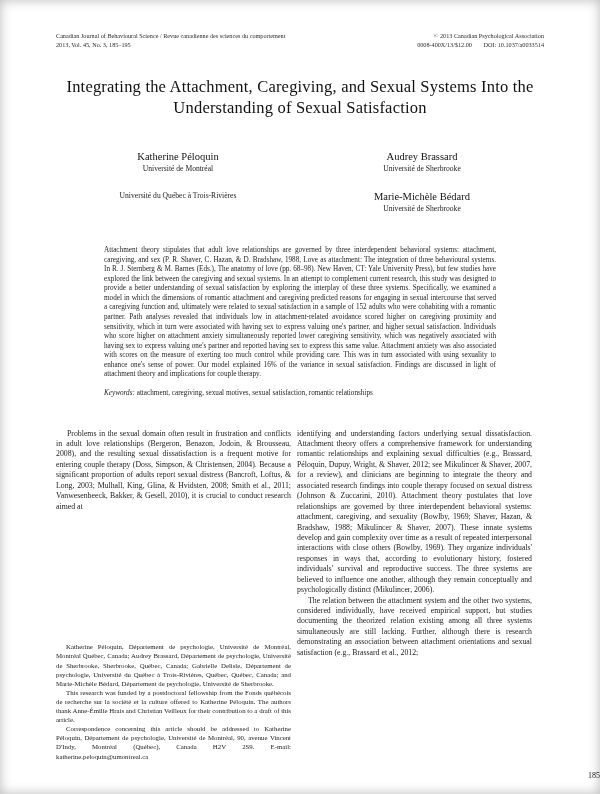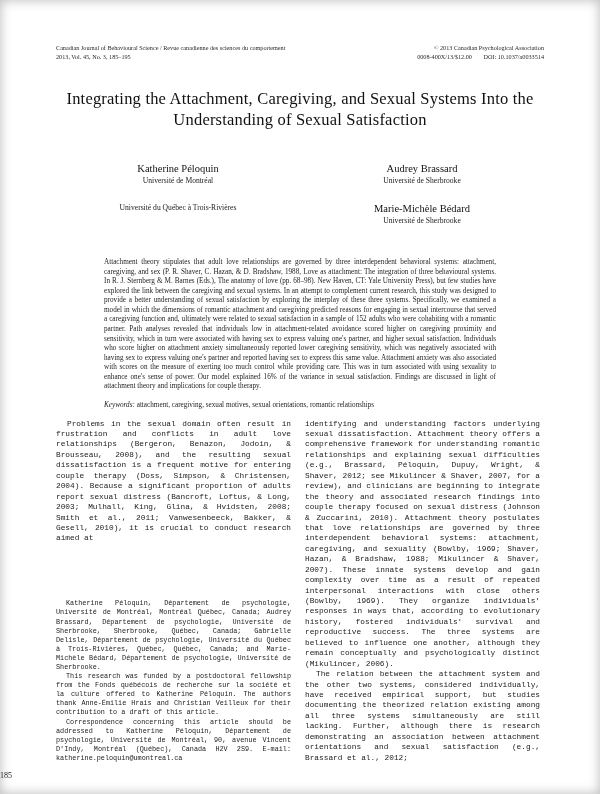--- a/index.html
+++ b/index.html
@@ -8,21 +8,21 @@
     font-family: "Liberation Serif", "DejaVu Serif", serif;
     color: #1c1c1c;
     -webkit-font-smoothing: antialiased;
   }
   .sheet {
     position: relative;
     width: 600px;
     height: 794px;
     background: #fff;
     box-shadow: inset 0 0 12px rgba(0,0,0,0.28);
-    padding: 44px 56px 0 56px;
+    padding: 32px 56px 0 56px;
     overflow: hidden;
   }
   
   .masthead {
     display: flex;
     justify-content: space-between;
     align-items: flex-start;
     font-size: 6.2px;
     line-height: 1.45;
     color: #2a2a2a;
@@ -64,24 +64,23 @@
     width: 392px;
     margin: 9px auto 0 auto;
     font-size: 7.2px;
     line-height: 1.33;
     text-align: left;
     color: #1e1e1e;
   }
   .kw-label { font-style: italic; }
   
   .columns {
-    margin-top: 8px;
+    margin-top: 30px;
     display: flex;
-    gap: 14px;
-    font-family: Liberation Mono, monospace;
+    gap: 6px;
   }
   .col {
     width: 235px;
     font-size: 7.8px;
     line-height: 1.34;
     text-align: justify;
     color: #1b1b1b;
   }
   .col-left {
     display: flex;
@@ -96,21 +95,21 @@
     line-height: 1.34;
     color: #222;
     margin-top: 14px;
   }
   .author-note p { text-indent: 10px; text-align: justify; }
   .page-number {
     position: absolute;
     left: 0;
     right: 0;
     bottom: 14px;
-    text-align: left;
+    text-align: right;
     font-size: 8px;
     color: #222;
   }
 </style>
 </head>
 <body>
 
 <div class="sheet">
 
   <header class="masthead">
@@ -144,21 +143,21 @@
     <div class="author-block">
       <div class="author-name">Marie-Michèle Bédard</div>
       <div class="author-affil">Université de Sherbrooke</div>
     </div>
   </div>
 
   <section class="abstract">Attachment theory stipulates that adult love relationships are governed by three interdependent behavioral systems: attachment, caregiving, and sex (P. R. Shaver, C. Hazan, &amp; D. Bradshaw, 1988, Love as attachment: The integration of three behavioural systems. In R. J. Sternberg &amp; M. Barnes (Eds.), The anatomy of love (pp. 68–98). New Haven, CT: Yale University Press), but few studies have explored the link between the caregiving and sexual systems. In an attempt to complement current research, this study was designed to provide a better understanding of sexual satisfaction by exploring the interplay of these three systems. Specifically, we examined a model in which the dimensions of romantic attachment and caregiving predicted reasons for engaging in sexual intercourse that served a caregiving function and, ultimately were related to sexual satisfaction in a sample of 152 adults who were cohabiting with a romantic partner. Path analyses revealed that individuals low in attachment-related avoidance scored higher on caregiving proximity and sensitivity, which in turn were associated with having sex to express valuing one's partner, and higher sexual satisfaction. Individuals who score higher on attachment anxiety simultaneously reported lower caregiving sensitivity, which was negatively associated with having sex to express valuing one's partner and reported having sex to express this same value. Attachment anxiety was also associated with scores on the measure of exerting too much control while providing care. This was in turn associated with using sexuality to enhance one's sense of power. Our model explained 16% of the variance in sexual satisfaction. Findings are discussed in light of attachment theory and implications for couple therapy.</section>
 
   <p class="keywords">
     <span class="kw-label">Keywords:</span>
-    <span>attachment, caregiving, sexual motives, sexual orientations, romantic relationships</span>
+    <span>attachment, caregiving, sexual motives, sexual satisfaction, romantic relationships</span>
   </p>
 
   <div class="columns">
     <div class="col col-left">
       <p class="indent">Problems in the sexual domain often result in frustration and conflicts in adult love relationships (Bergeron, Benazon, Jodoin, &amp; Brousseau, 2008), and the resulting sexual dissatisfaction is a frequent motive for entering couple therapy (Doss, Simpson, &amp; Christensen, 2004). Because a significant proportion of adults report sexual distress (Bancroft, Loftus, &amp; Long, 2003; Mulhall, King, Glina, &amp; Hvidsten, 2008; Smith et al., 2011; Vanwesenbeeck, Bakker, &amp; Gesell, 2010), it is crucial to conduct research aimed at</p>
       <div class="author-note">
         <p>Katherine Péloquin, Département de psychologie, Université de Montréal, Montréal Québec, Canada; Audrey Brassard, Département de psychologie, Université de Sherbrooke, Sherbrooke, Québec, Canada; Gabrielle Delisle, Département de psychologie, Université du Québec à Trois-Rivières, Québec, Québec, Canada; and Marie-Michèle Bédard, Département de psychologie, Université de Sherbrooke.</p>
         <p>This research was funded by a postdoctoral fellowship from the Fonds québécois de recherche sur la société et la culture offered to Katherine Péloquin. The authors thank Anne-Émilie Hrais and Christian Veilleux for their contribution to a draft of this article.</p>
         <p>Correspondence concerning this article should be addressed to Katherine Péloquin, Département de psychologie, Université de Montréal, 90, avenue Vincent D'Indy, Montréal (Québec), Canada H2V 2S9. E-mail: katherine.peloquin@umontreal.ca</p>
       </div>

